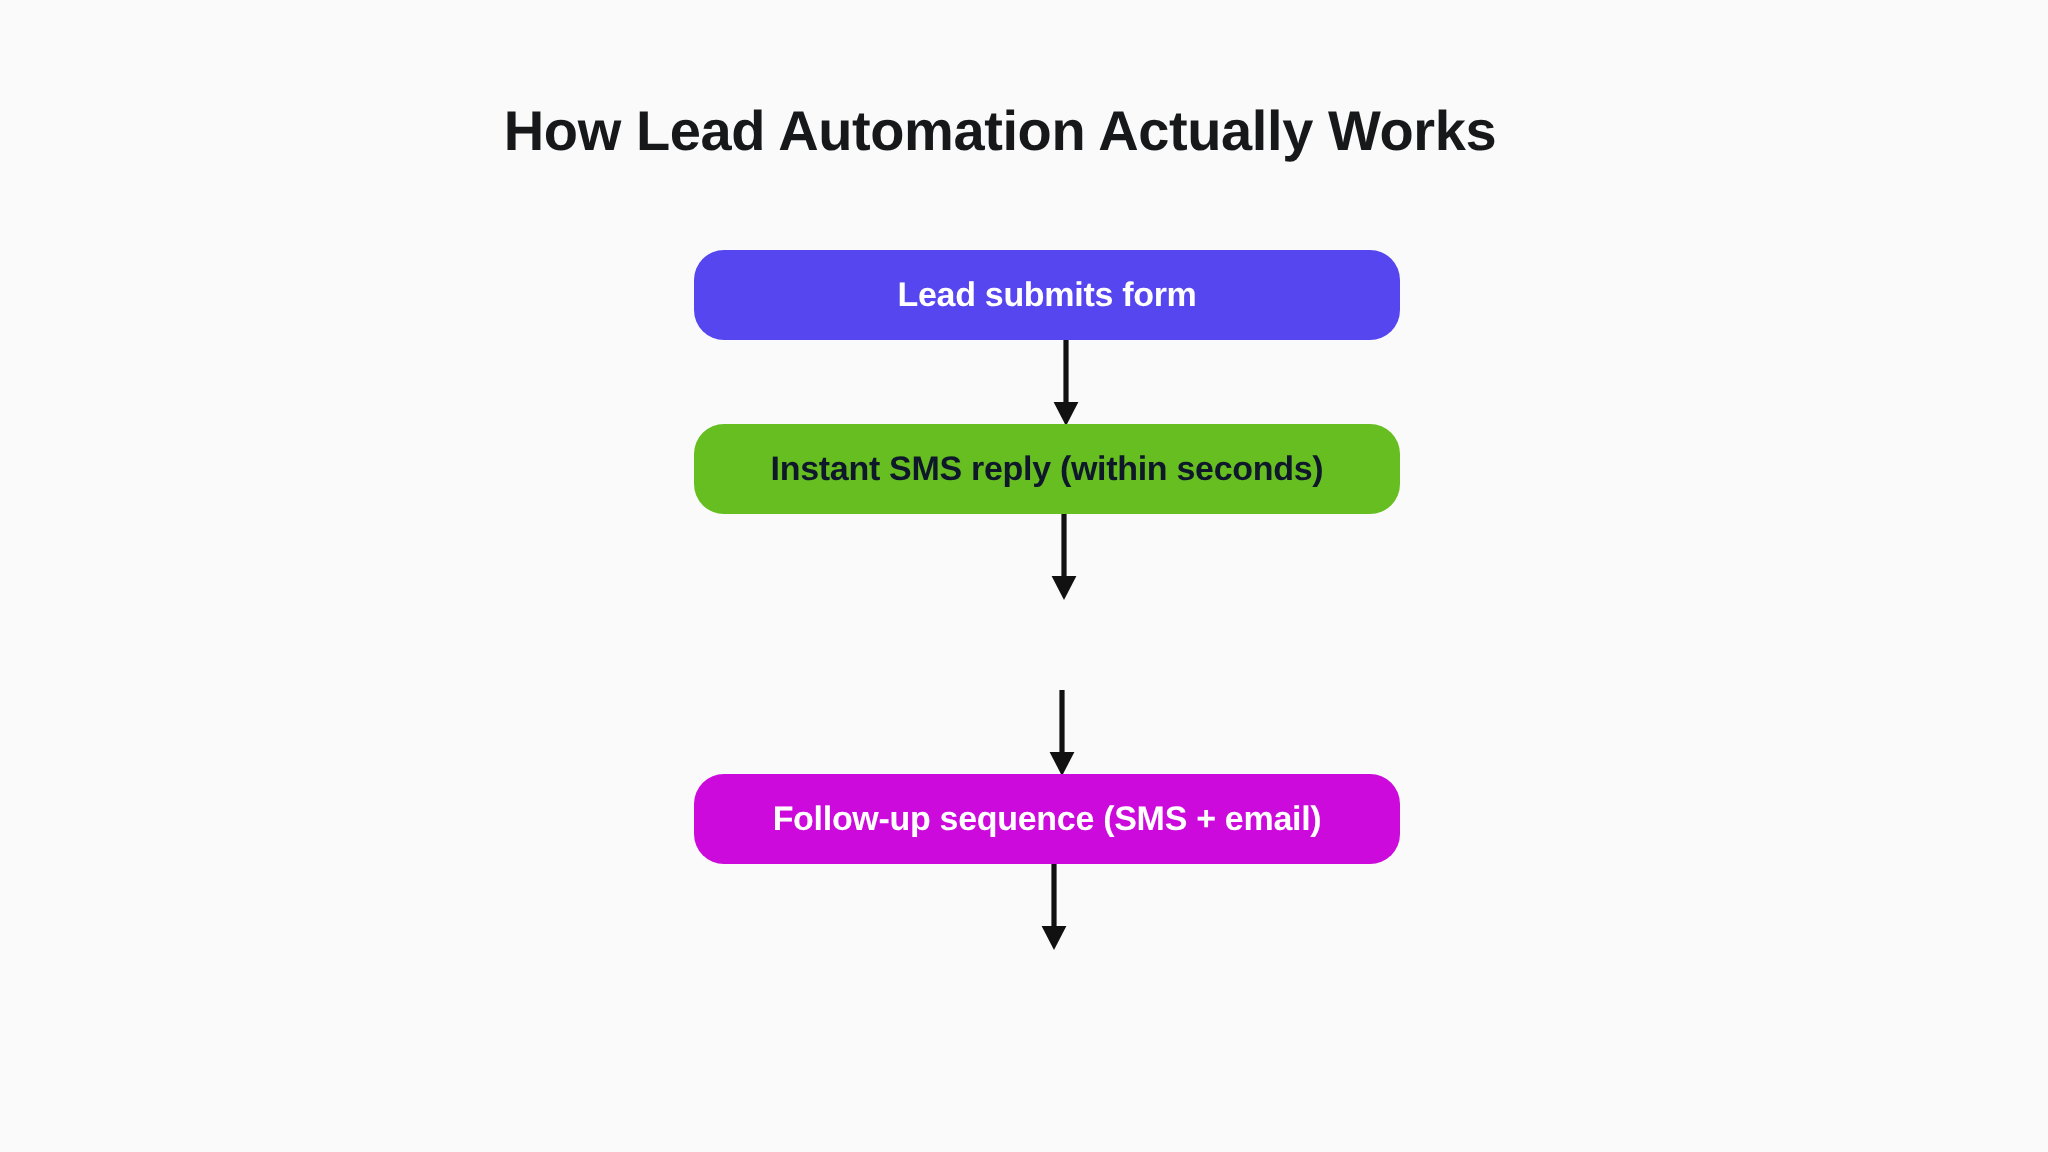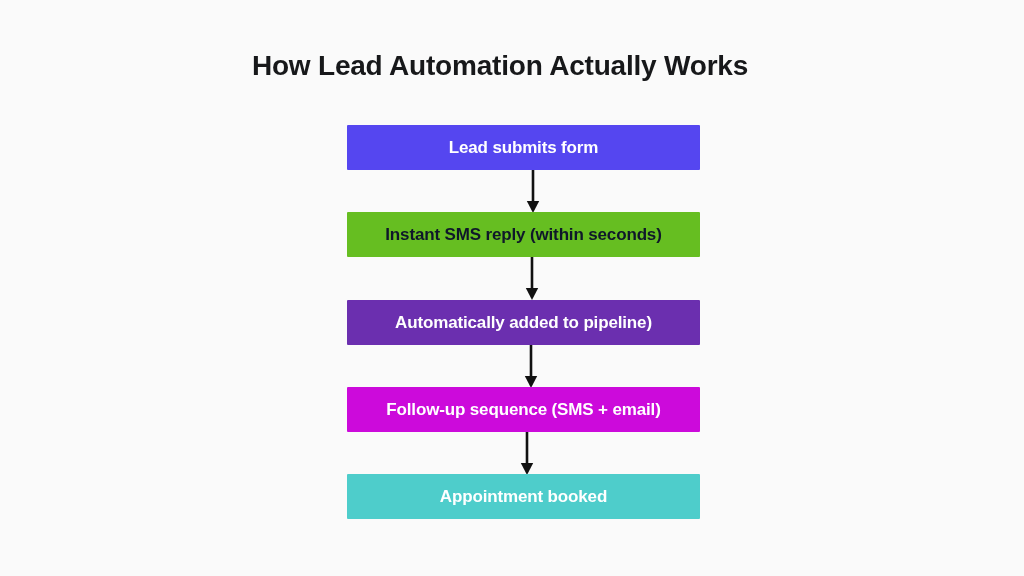--- a/index.html
+++ b/index.html
@@ -28,21 +28,21 @@
     font-weight: bold;
     letter-spacing: -0.2px;
     color: #17181a;
     line-height: 38px;
   }
   .flow-node {
     position: absolute;
     left: 347px;
     width: 353px;
     height: 45px;
-    border-radius: 1px;
+    border-radius: 15px;
     display: flex;
     align-items: center;
     justify-content: center;
     box-sizing: border-box;
     color: #ffffff;
     font-size: 17px;
     font-weight: bold;
     letter-spacing: -0.15px;
     text-align: center;
     padding: 0 10px;
@@ -88,39 +88,33 @@
     <span>Instant SMS reply (within seconds)</span>
   </div>
 
   <div class="flow-arrow arrow-1">
     <svg width="22" height="44" viewBox="0 0 22 44" aria-hidden="true">
       <line x1="11" y1="0" x2="11" y2="33" stroke="#111111" stroke-width="2.6"></line>
       <polygon points="11,43 4.8,31 17.2,31" fill="#111111"></polygon>
     </svg>
   </div>
 
-  <div class="flow-node node-2" style="background-color: rgb(107, 47, 175); color: rgb(255, 255, 255);">
-    <span>Automatically added to pipeline)</span>
-  </div>
 
   <div class="flow-arrow arrow-2">
     <svg width="22" height="44" viewBox="0 0 22 44" aria-hidden="true">
       <line x1="11" y1="0" x2="11" y2="33" stroke="#111111" stroke-width="2.6"></line>
       <polygon points="11,43 4.8,31 17.2,31" fill="#111111"></polygon>
     </svg>
   </div>
 
   <div class="flow-node node-3" style="background-color: rgb(204, 10, 219); color: rgb(255, 255, 255);">
     <span>Follow-up sequence (SMS + email)</span>
   </div>
 
   <div class="flow-arrow arrow-3">
     <svg width="22" height="44" viewBox="0 0 22 44" aria-hidden="true">
       <line x1="11" y1="0" x2="11" y2="33" stroke="#111111" stroke-width="2.6"></line>
       <polygon points="11,43 4.8,31 17.2,31" fill="#111111"></polygon>
     </svg>
   </div>
 
-  <div class="flow-node node-4" style="background-color: rgb(78, 205, 203); color: rgb(255, 255, 255);">
-    <span>Appointment booked</span>
-  </div>
 
 </div>
 
 </body></html>

